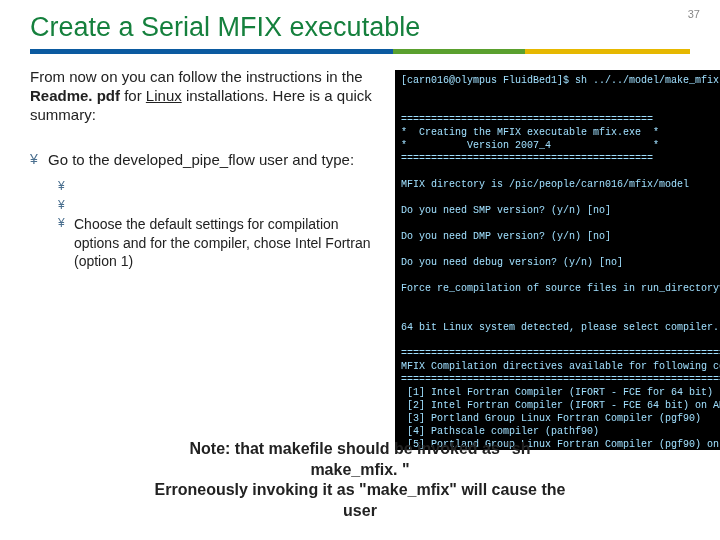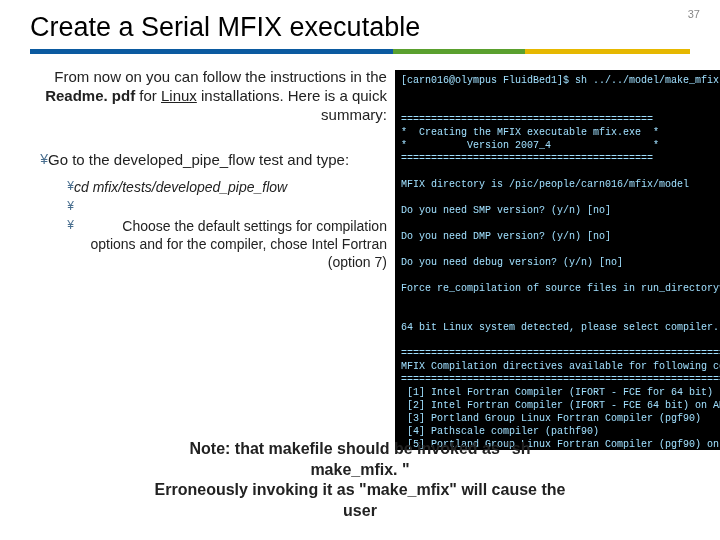--- a/index.html
+++ b/index.html
@@ -13,39 +13,38 @@
   }
   .page-number {
     position: absolute;
     top: 8px;
     right: 20px;
     font-size: 11px;
     color: #888;
   }
   .title {
     font-size: 27px;
-    color: #000000;
+    color: #15803d;
     padding: 12px 0 6px 30px;
     font-weight: normal;
   }
   .title-underline {
     height: 5px;
     margin-left: 30px;
     margin-right: 30px;
     background: linear-gradient(to right, #0b5aa0 0%, #0b5aa0 55%, #5aa02e 55%, #5aa02e 75%, #e6b800 75%, #e6b800 100%);
   }
   .content {
     display: flex;
     margin-top: 14px;
   }
   .left-col {
     width: 412px;
     padding-left: 30px;
     padding-right: 8px;
-    text-align: right;
   }
   .intro {
     font-size: 15px;
     color: #222;
     line-height: 1.25;
     margin-bottom: 26px;
   }
   .intro .bold { font-weight: bold; }
   .intro .underline { text-decoration: underline; }
   .bullet-row {
@@ -126,34 +125,33 @@
 <div class="title-underline"></div>
 
 <div class="content">
   <div class="left-col">
     <p class="intro">
       <span>From now on you can follow the instructions in the </span><span class="bold">Readme. pdf</span><span> for </span><span class="underline">Linux</span><span> installations.  Here is a quick summary:</span>
     </p>
 
     <div class="bullet-row">
       <div class="lvl1-bullet">¥</div>
-      <div class="lvl1-text">Go to the developed_pipe_flow test and type:</div>
+      <div class="lvl1-text">Go to the developed_pipe_flow user and type:</div>
     </div>
 
     <div class="sub-list">
       <div class="sub-row">
         <div class="lvl2-bullet">¥</div>
-        <div class="lvl2-text">cd mfix/tests/developed_pipe_flow</div>
       </div>
       <div class="sub-row">
         <div class="lvl2-bullet">¥</div>
       </div>
       <div class="sub-row">
         <div class="lvl2-bullet">¥</div>
-        <div class="lvl2-text-plain">Choose the default settings for compilation options and for the compiler, chose Intel Fortran (option 7)</div>
+        <div class="lvl2-text-plain">Choose the default settings for compilation options and for the compiler, chose Intel Fortran (option 1)</div>
       </div>
     </div>
   </div>
 
   <div class="terminal">[carn016@olympus FluidBed1]$ sh ../../model/make_mfix
 
 
 ==========================================
 *  Creating the MFIX executable mfix.exe  *
 *          Version 2007_4                 *

